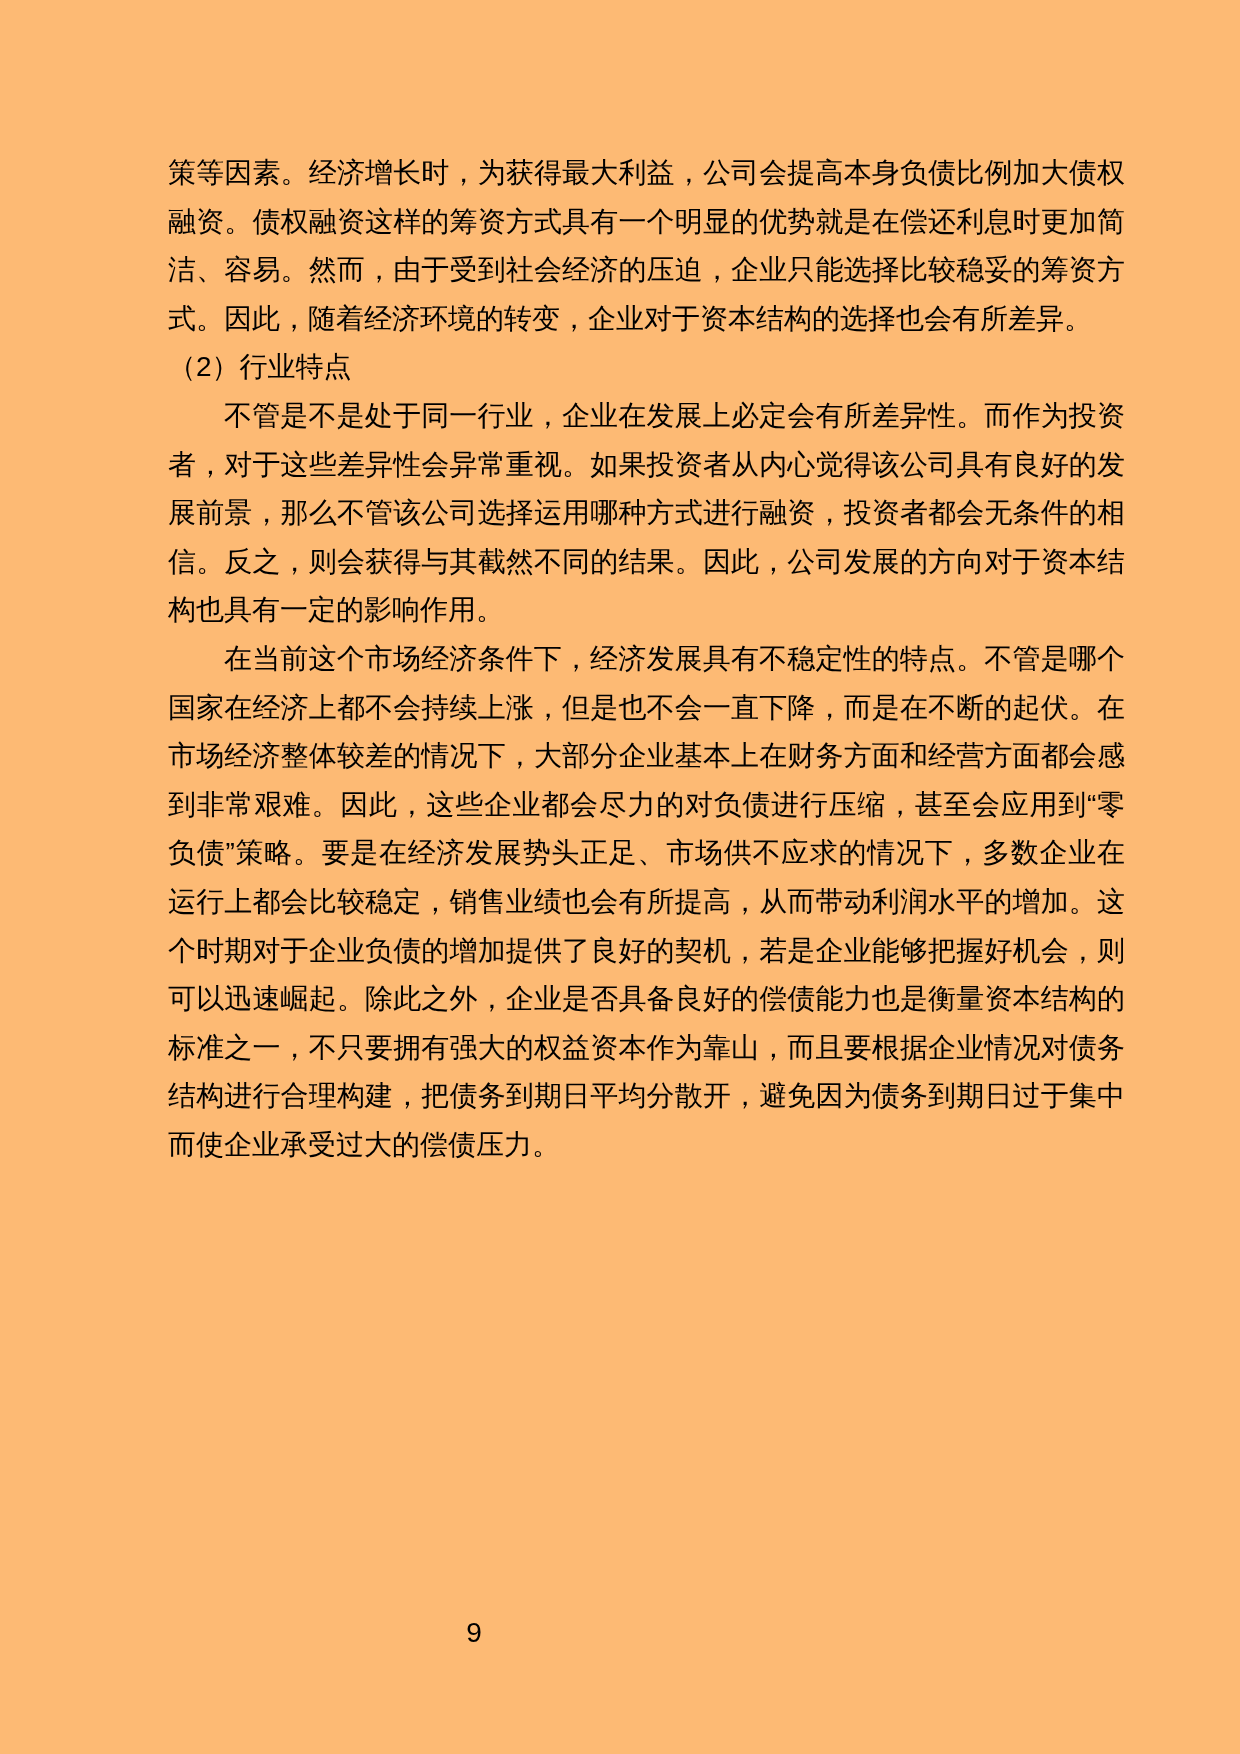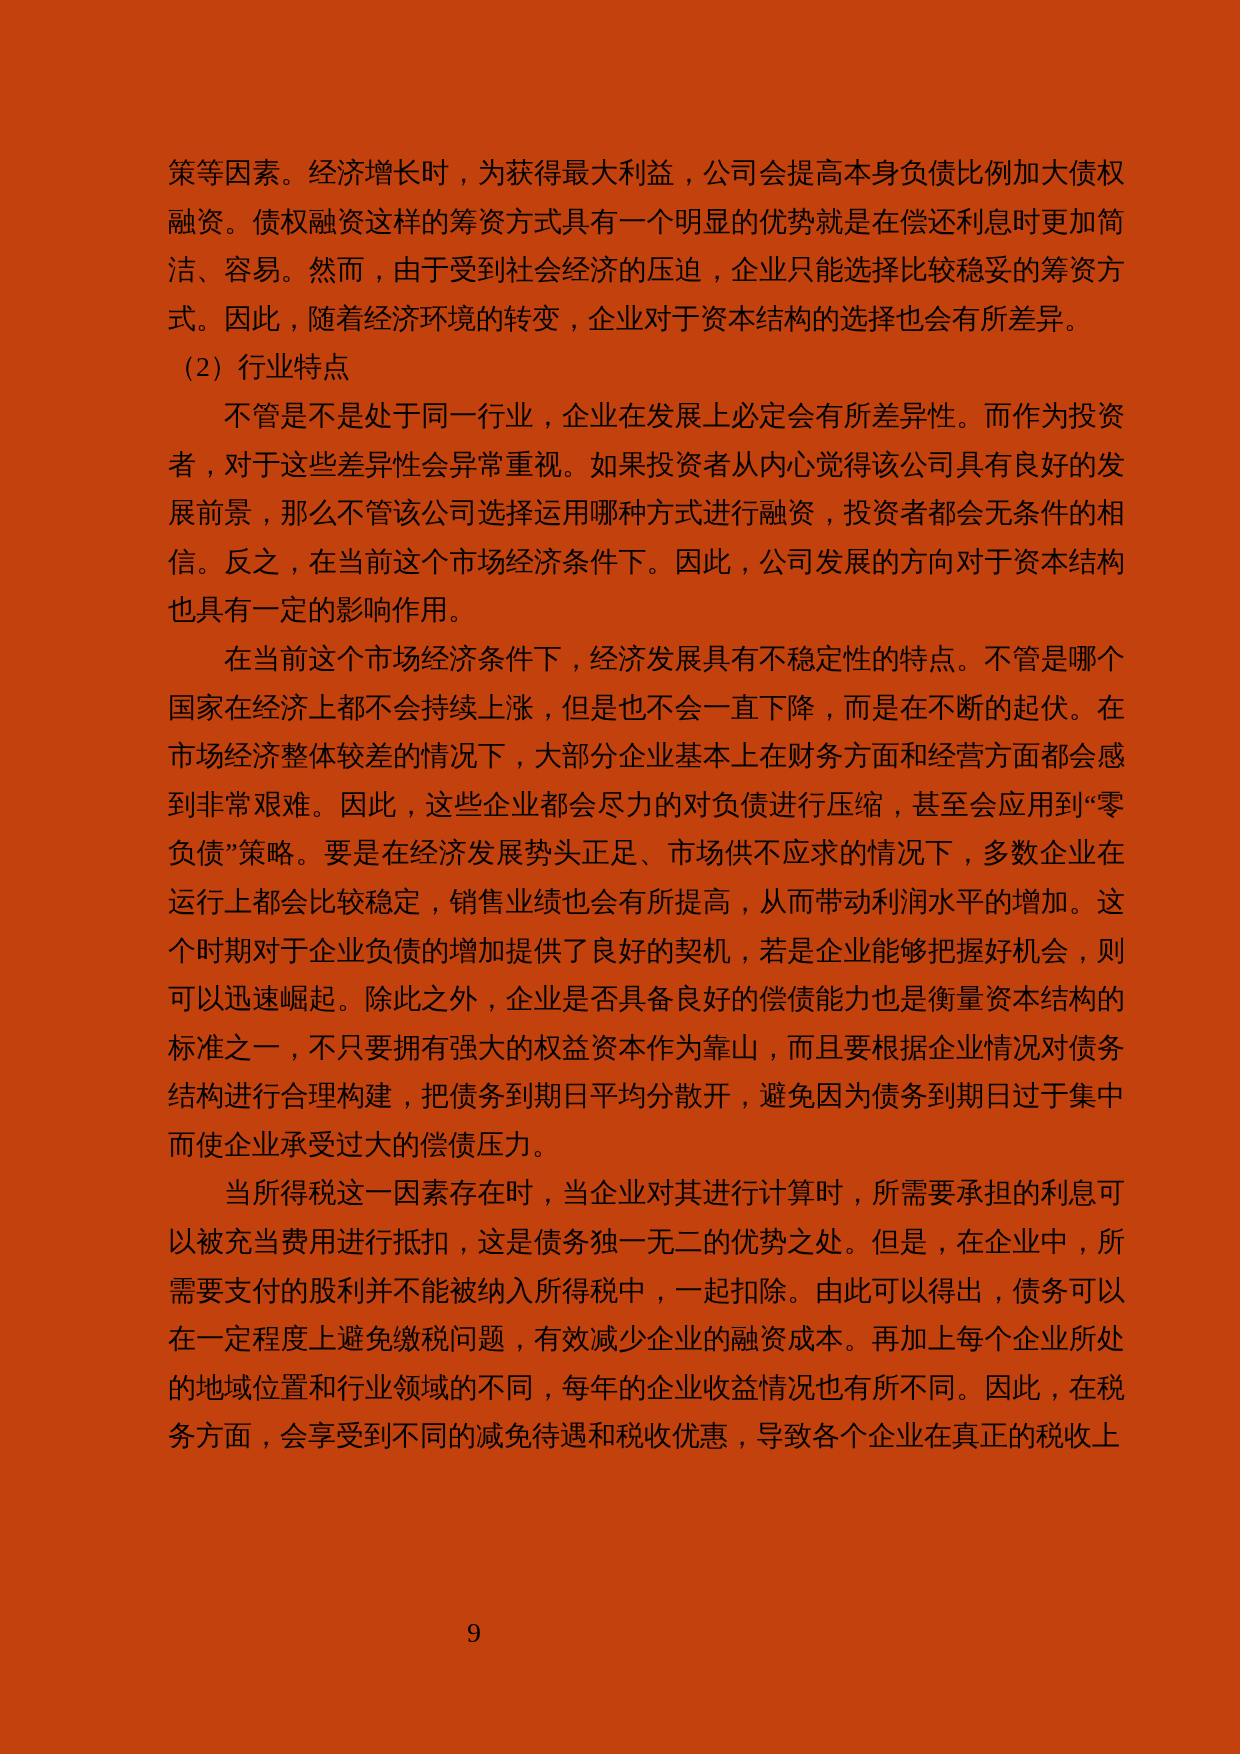--- a/index.html
+++ b/index.html
@@ -4,23 +4,23 @@
 <style>
   html, body {
     margin: 0;
     padding: 0;
     background: #ffffff;
   }
   .page {
     position: relative;
     width: 1240px;
     height: 1754px;
-    background: #c2410c;
+    background: #fdba74;
     color: #000000;
-    font-family: Liberation Serif, serif;
+    font-family: Liberation Sans, sans-serif;
     overflow: hidden;
   }
   .content {
     position: absolute;
     left: 168px;
     top: 149px;
     width: 957px;
     font-size: 28px;
     line-height: 48.6px;
     text-align: justify;
@@ -53,24 +53,23 @@
 </head>
 <body>
 
 <div class="page">
 
   <div class="content">
     <p class="para-cont">策等因素。经济增长时，为获得最大利益，公司会提高本身负债比例加大债权融资。债权融资这样的筹资方式具有一个明显的优势就是在偿还利息时更加简洁、容易。然而，由于受到社会经济的压迫，企业只能选择比较稳妥的筹资方式。因此，随着经济环境的转变，企业对于资本结构的选择也会有所差异。</p>
 
     <p class="heading">（2）行业特点</p>
 
-    <p class="para">不管是不是处于同一行业，企业在发展上必定会有所差异性。而作为投资者，对于这些差异性会异常重视。如果投资者从内心觉得该公司具有良好的发展前景，那么不管该公司选择运用哪种方式进行融资，投资者都会无条件的相信。反之，在当前这个市场经济条件下。因此，公司发展的方向对于资本结构也具有一定的影响作用。</p>
+    <p class="para">不管是不是处于同一行业，企业在发展上必定会有所差异性。而作为投资者，对于这些差异性会异常重视。如果投资者从内心觉得该公司具有良好的发展前景，那么不管该公司选择运用哪种方式进行融资，投资者都会无条件的相信。反之，则会获得与其截然不同的结果。因此，公司发展的方向对于资本结构也具有一定的影响作用。</p>
 
 
     <p class="para">在当前这个市场经济条件下，经济发展具有不稳定性的特点。不管是哪个国家在经济上都不会持续上涨，但是也不会一直下降，而是在不断的起伏。在市场经济整体较差的情况下，大部分企业基本上在财务方面和经营方面都会感到非常艰难。因此，这些企业都会尽力的对负债进行压缩，甚至会应用到“零负债”策略。要是在经济发展势头正足、市场供不应求的情况下，多数企业在运行上都会比较稳定，销售业绩也会有所提高，从而带动利润水平的增加。这个时期对于企业负债的增加提供了良好的契机，若是企业能够把握好机会，则可以迅速崛起。除此之外，企业是否具备良好的偿债能力也是衡量资本结构的标准之一，不只要拥有强大的权益资本作为靠山，而且要根据企业情况对债务结构进行合理构建，把债务到期日平均分散开，避免因为债务到期日过于集中而使企业承受过大的偿债压力。</p>
 
 
-    <p class="para">当所得税这一因素存在时，当企业对其进行计算时，所需要承担的利息可以被充当费用进行抵扣，这是债务独一无二的优势之处。但是，在企业中，所需要支付的股利并不能被纳入所得税中，一起扣除。由此可以得出，债务可以在一定程度上避免缴税问题，有效减少企业的融资成本。再加上每个企业所处的地域位置和行业领域的不同，每年的企业收益情况也有所不同。因此，在税务方面，会享受到不同的减免待遇和税收优惠，导致各个企业在真正的税收上</p>
   </div>
 
   <div class="page-number">9</div>
 
 </div>
 
 </body></html>

